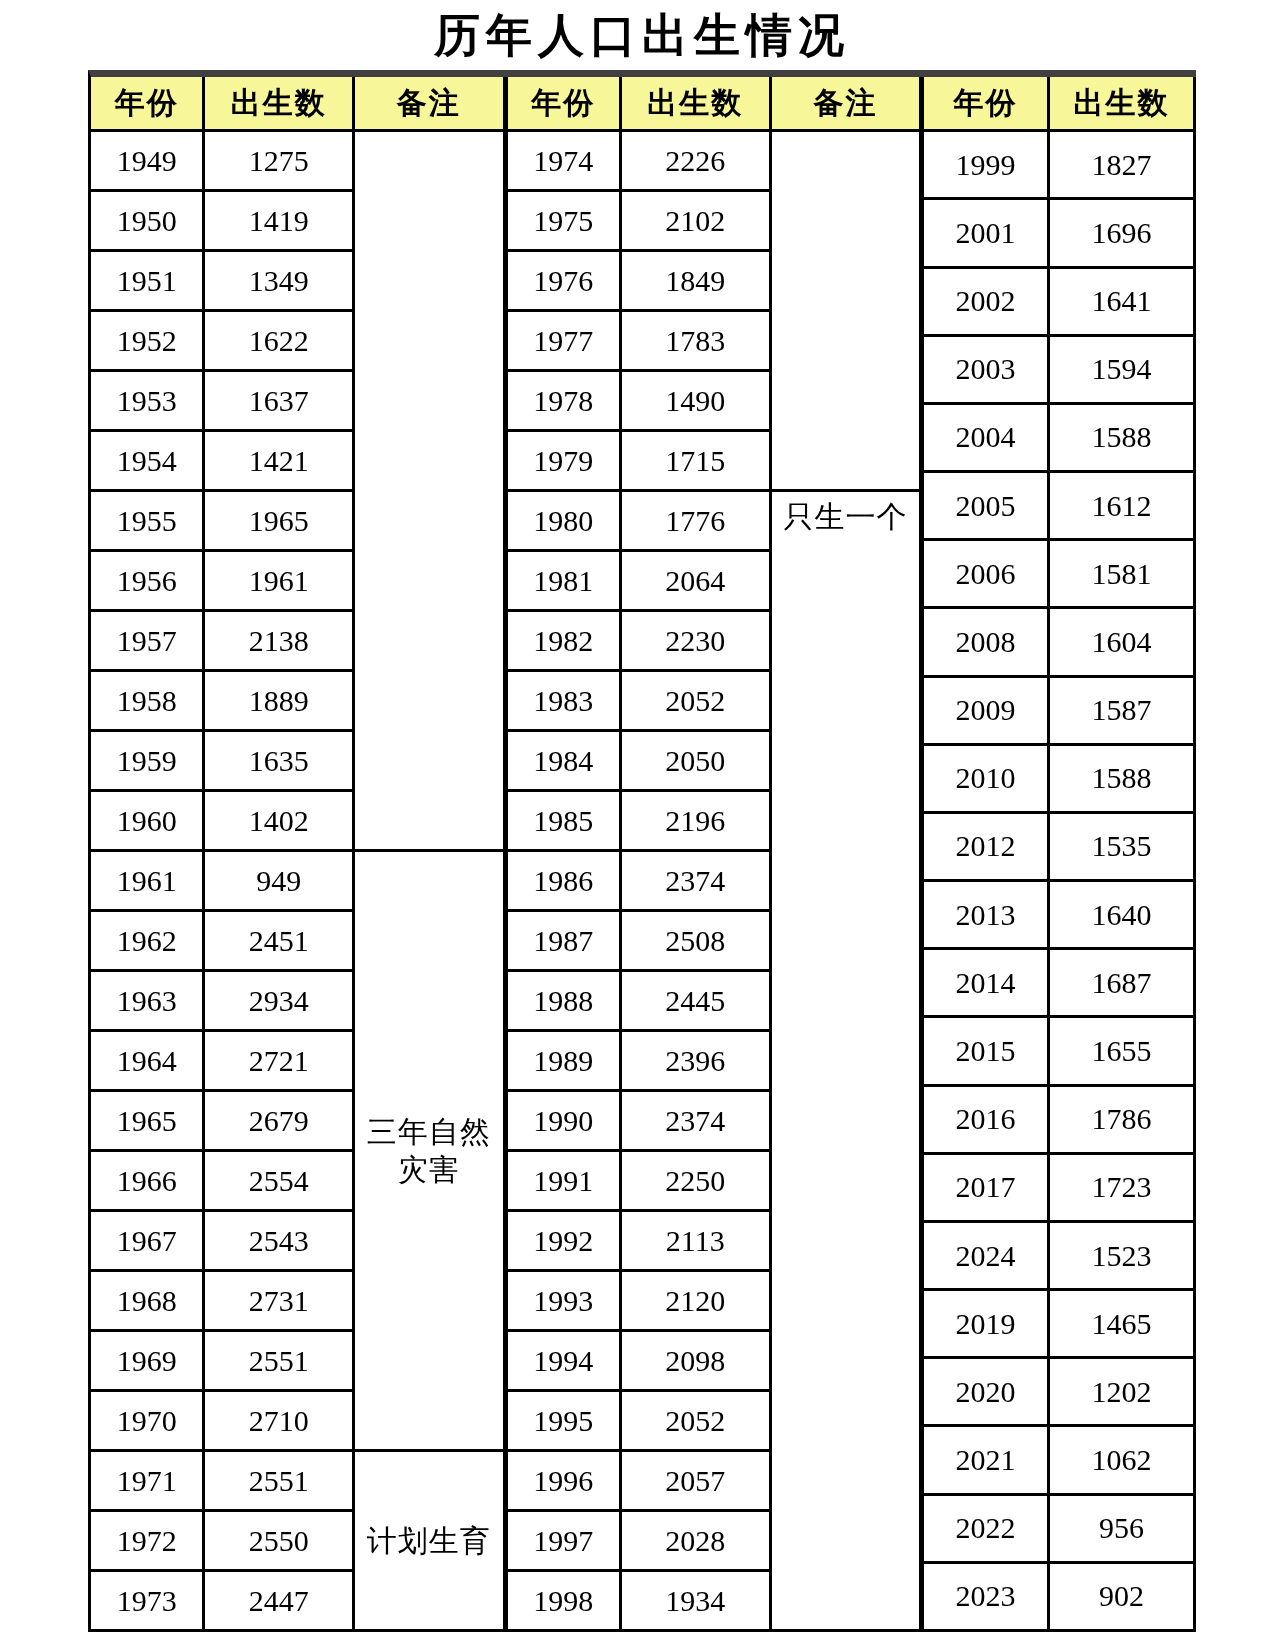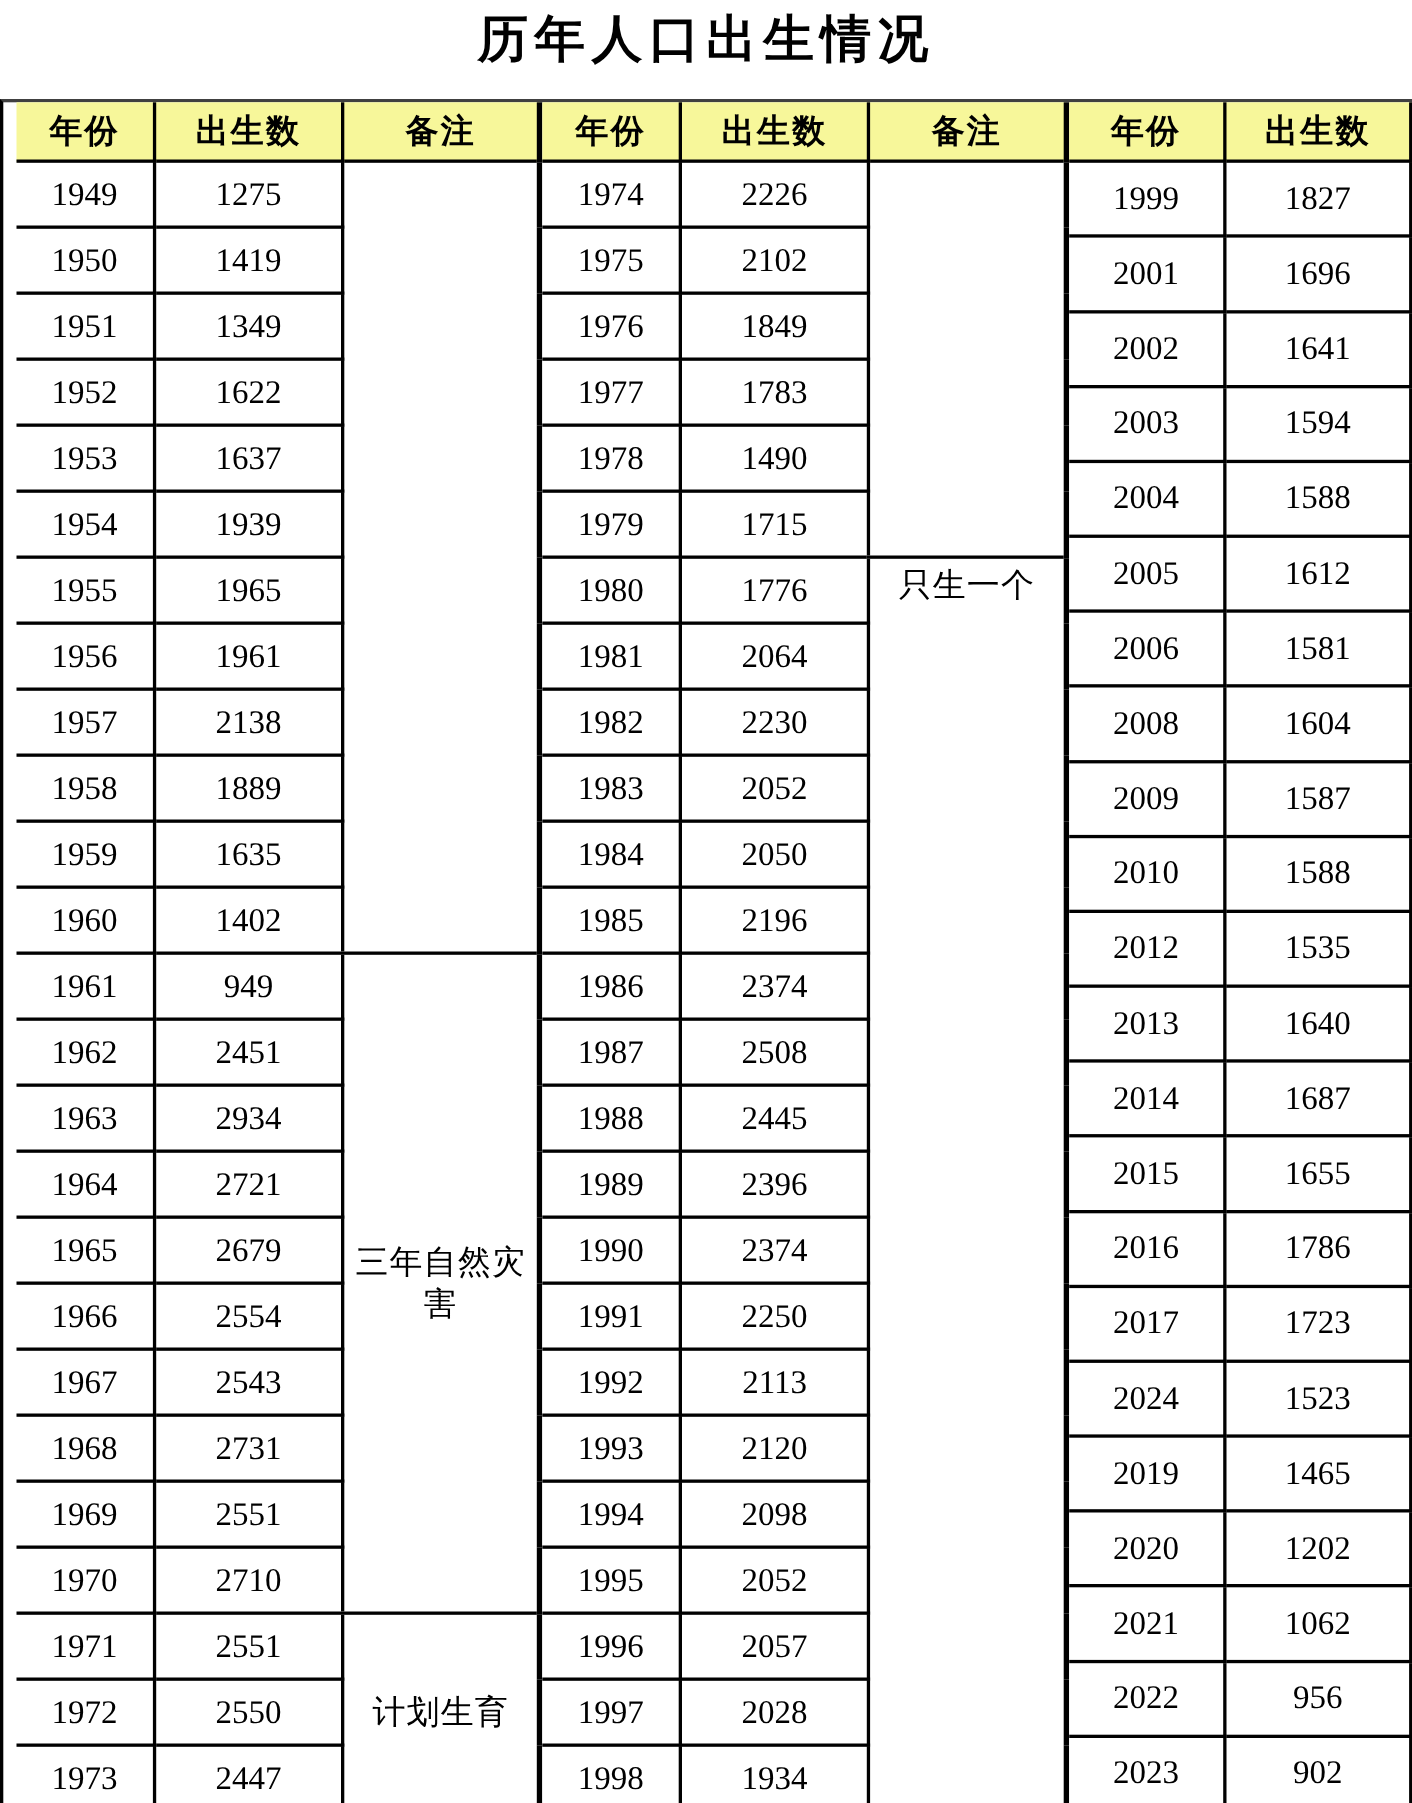--- a/index.html
+++ b/index.html
@@ -20,31 +20,30 @@
     height: 1639px;
     box-sizing: border-box;
   }
   .title {
     text-align: center;
     font-family: "Liberation Serif", "DejaVu Serif", serif;
     font-weight: bold;
     font-size: 46px;
     letter-spacing: 6px;
     padding-top: 8px;
-    padding-bottom: 27px;
+    padding-bottom: 7px;
     line-height: 1.2;
   }
   .grid {
     display: flex;
-    width: 1284px;
+    width: 1108px;
     margin: 0 auto;
     border-left: 3px solid #000;
-    border-top: 3px solid #404040;
+    border-top: 7px solid #404040;
     box-sizing: border-box;
-    padding-left: 12px;
   }
   table.block {
     border-collapse: collapse;
     table-layout: fixed;
   }
   table.block td, table.block th {
     border-right: 3px solid #000;
     border-bottom: 3px solid #000;
     height: 57px;
     text-align: center;
@@ -108,21 +107,21 @@
         <tr>
           <td class="c-year">1952</td>
           <td class="c-num">1622</td>
         </tr>
         <tr>
           <td class="c-year">1953</td>
           <td class="c-num">1637</td>
         </tr>
         <tr>
           <td class="c-year">1954</td>
-          <td class="c-num">1939</td>
+          <td class="c-num">1421</td>
         </tr>
         <tr>
           <td class="c-year">1955</td>
           <td class="c-num">1965</td>
         </tr>
         <tr>
           <td class="c-year">1956</td>
           <td class="c-num">1961</td>
         </tr>
         <tr>

